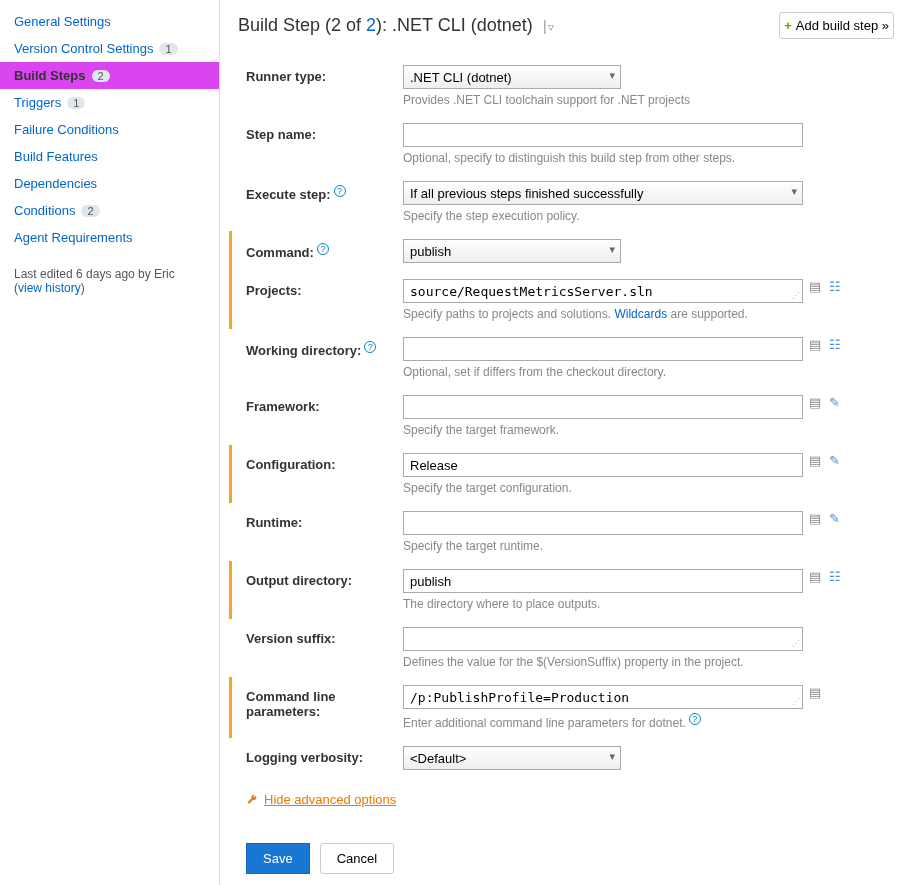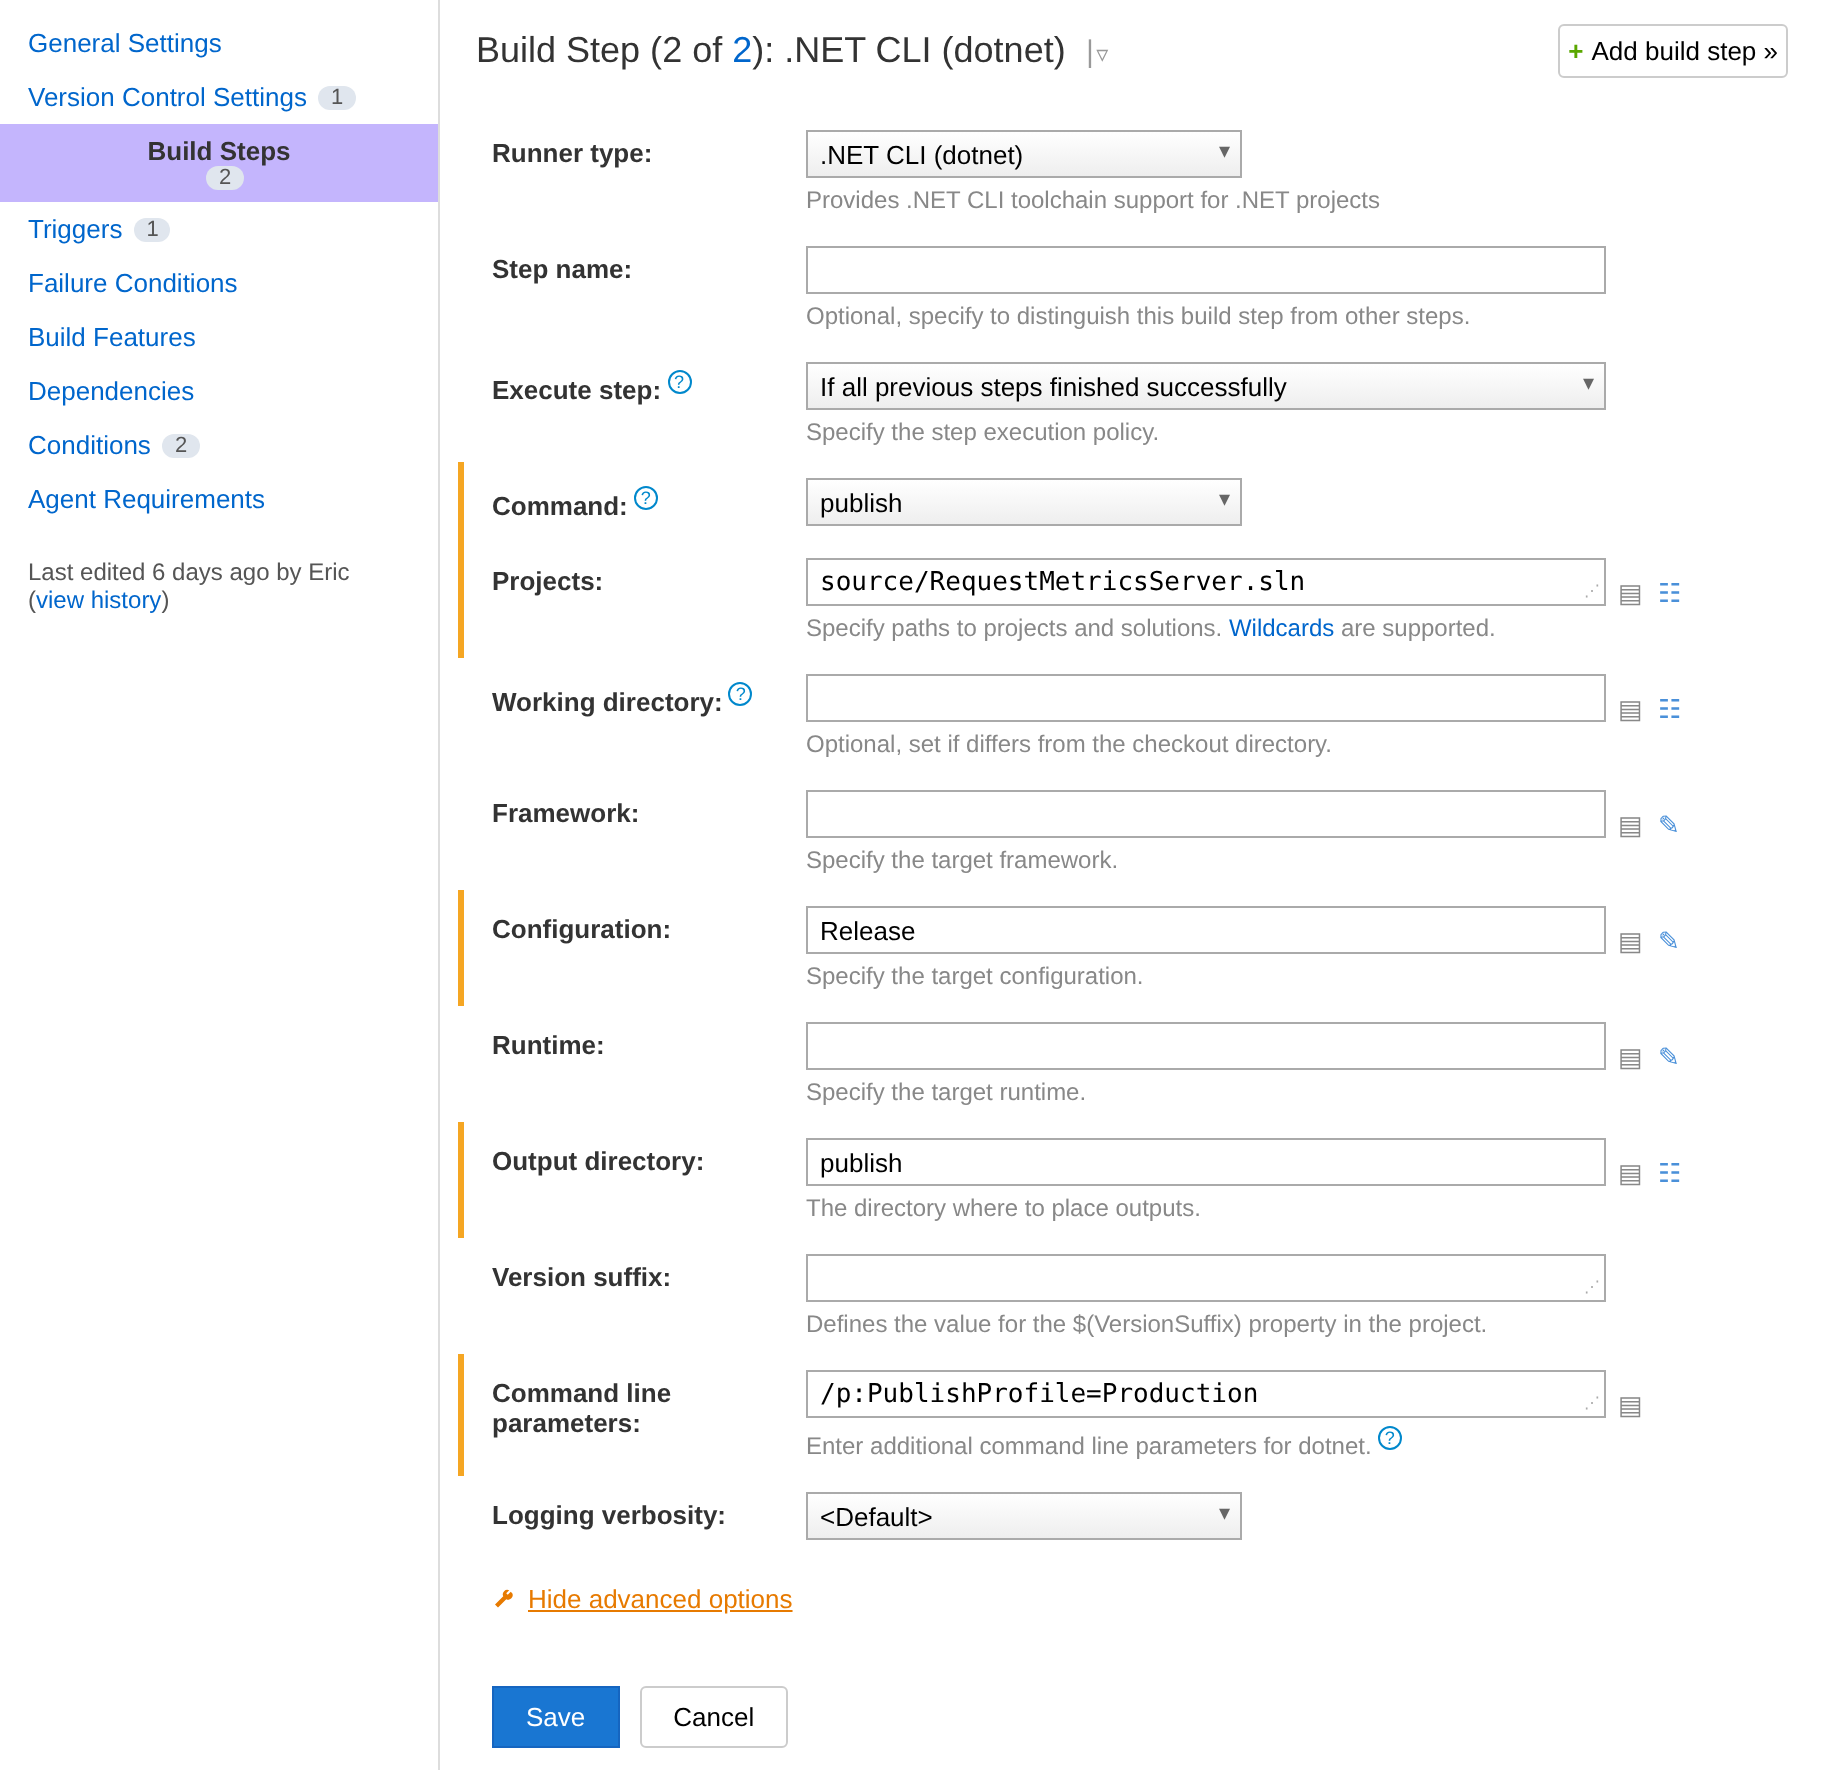--- a/index.html
+++ b/index.html
@@ -1,20 +1,20 @@
 <!DOCTYPE html>
 <html><head>
 <meta charset="utf-8">
 <style>
 * { box-sizing: border-box; margin: 0; padding: 0; }
 body { font-family: Arial, Helvetica, sans-serif; font-size: 13px; color: #333; background: #fff; }
 .container { display: flex; width: 912px; min-height: 885px; }
 .sidebar { width: 220px; border-right: 1px solid #ddd; padding: 8px 0; }
 .side-item { padding: 6px 14px; cursor: pointer; color: #0066cc; display: flex; align-items: center; }
-.side-item.active { background: #c4b5fd; font-weight: bold; color: #333; flex-direction: column; }
+.side-item.active { background: #d946ef; font-weight: bold; color: #333; }
 .badge { display: inline-block; background: #e0e6ee; color: #555; border-radius: 8px; padding: 0 6px; font-size: 11px; margin-left: 6px; font-weight: normal; }
 .side-footer { padding: 10px 14px; font-size: 12px; color: #555; margin-top: 6px; }
 .side-footer a { color: #0066cc; text-decoration: none; }
 .main { flex: 1; padding: 12px 18px 20px 18px; }
 .header-row { display: flex; justify-content: space-between; align-items: center; margin-bottom: 18px; }
 .header-title { font-size: 18px; font-weight: normal; }
 .header-title .num { color: #0066cc; }
 .reorder { color: #999; font-size: 12px; margin-left: 4px; }
 .add-btn { background: #fff; border: 1px solid #ccc; border-radius: 3px; padding: 5px 4px; cursor: pointer; font-size: 13px; }
 .add-btn:before { content: "+"; color: #5aa700; font-weight: bold; margin-right: 4px; }
@@ -23,21 +23,21 @@
 .label-col { width: 165px; padding-top: 4px; padding-left: 8px; font-weight: bold; }
 .input-col { flex: 1; }
 .sel, .txt { width: 218px; height: 24px; border: 1px solid #aaa; padding: 2px 6px; font-size: 13px; background: #fff; }
 .sel { appearance: none; background: linear-gradient(#fff,#eee); padding-right: 20px; position: relative; }
 .sel-wrap { position: relative; display: inline-block; }
 .sel-wrap:after { content: "▾"; position: absolute; right: 6px; top: 4px; color: #666; pointer-events: none; font-size: 11px; }
 .wide { width: 400px; }
 .hint { color: #888; font-size: 12px; margin-top: 4px; }
 .hint a { color: #0066cc; text-decoration: none; }
 .help-ic { display: inline-block; width: 12px; height: 12px; border: 1px solid #0088cc; border-radius: 50%; color: #0088cc; font-size: 9px; line-height: 11px; text-align: center; margin-left: 3px; vertical-align: super; font-weight: normal; }
-.input-wrap { display: flex; align-items: flex-end; gap: 6px; }
+.input-wrap { display: flex; align-items: flex-start; gap: 6px; }
 .mini-ic { width: 14px; height: 14px; cursor: pointer; color: #888; font-size: 13px; }
 .mono { font-family: monospace; }
 .adv-toggle { color: #e77a00; cursor: pointer; padding: 6px 0 6px 8px; display: flex; align-items: center; gap: 6px; margin-top: 8px; text-decoration: underline; }
 .adv-toggle svg { width: 12px; height: 12px; }
 .actions { margin-top: 30px; padding-left: 8px; display: flex; gap: 10px; }
 .btn-save { background: #1976d2; color: #fff; border: 1px solid #1565c0; border-radius: 0; padding: 7px 16px; cursor: pointer; font-size: 13px; text-align: center; }
 .btn-cancel { background: #fff; border: 1px solid #ccc; border-radius: 3px; padding: 7px 16px; cursor: pointer; font-size: 13px; }
 .tree-ic { color: #4a90d9; }
 .wand-ic { color: #4a90d9; }
 .resize-grip { position: absolute; right: 3px; bottom: 3px; font-size: 8px; color: #aaa; pointer-events: none; }

